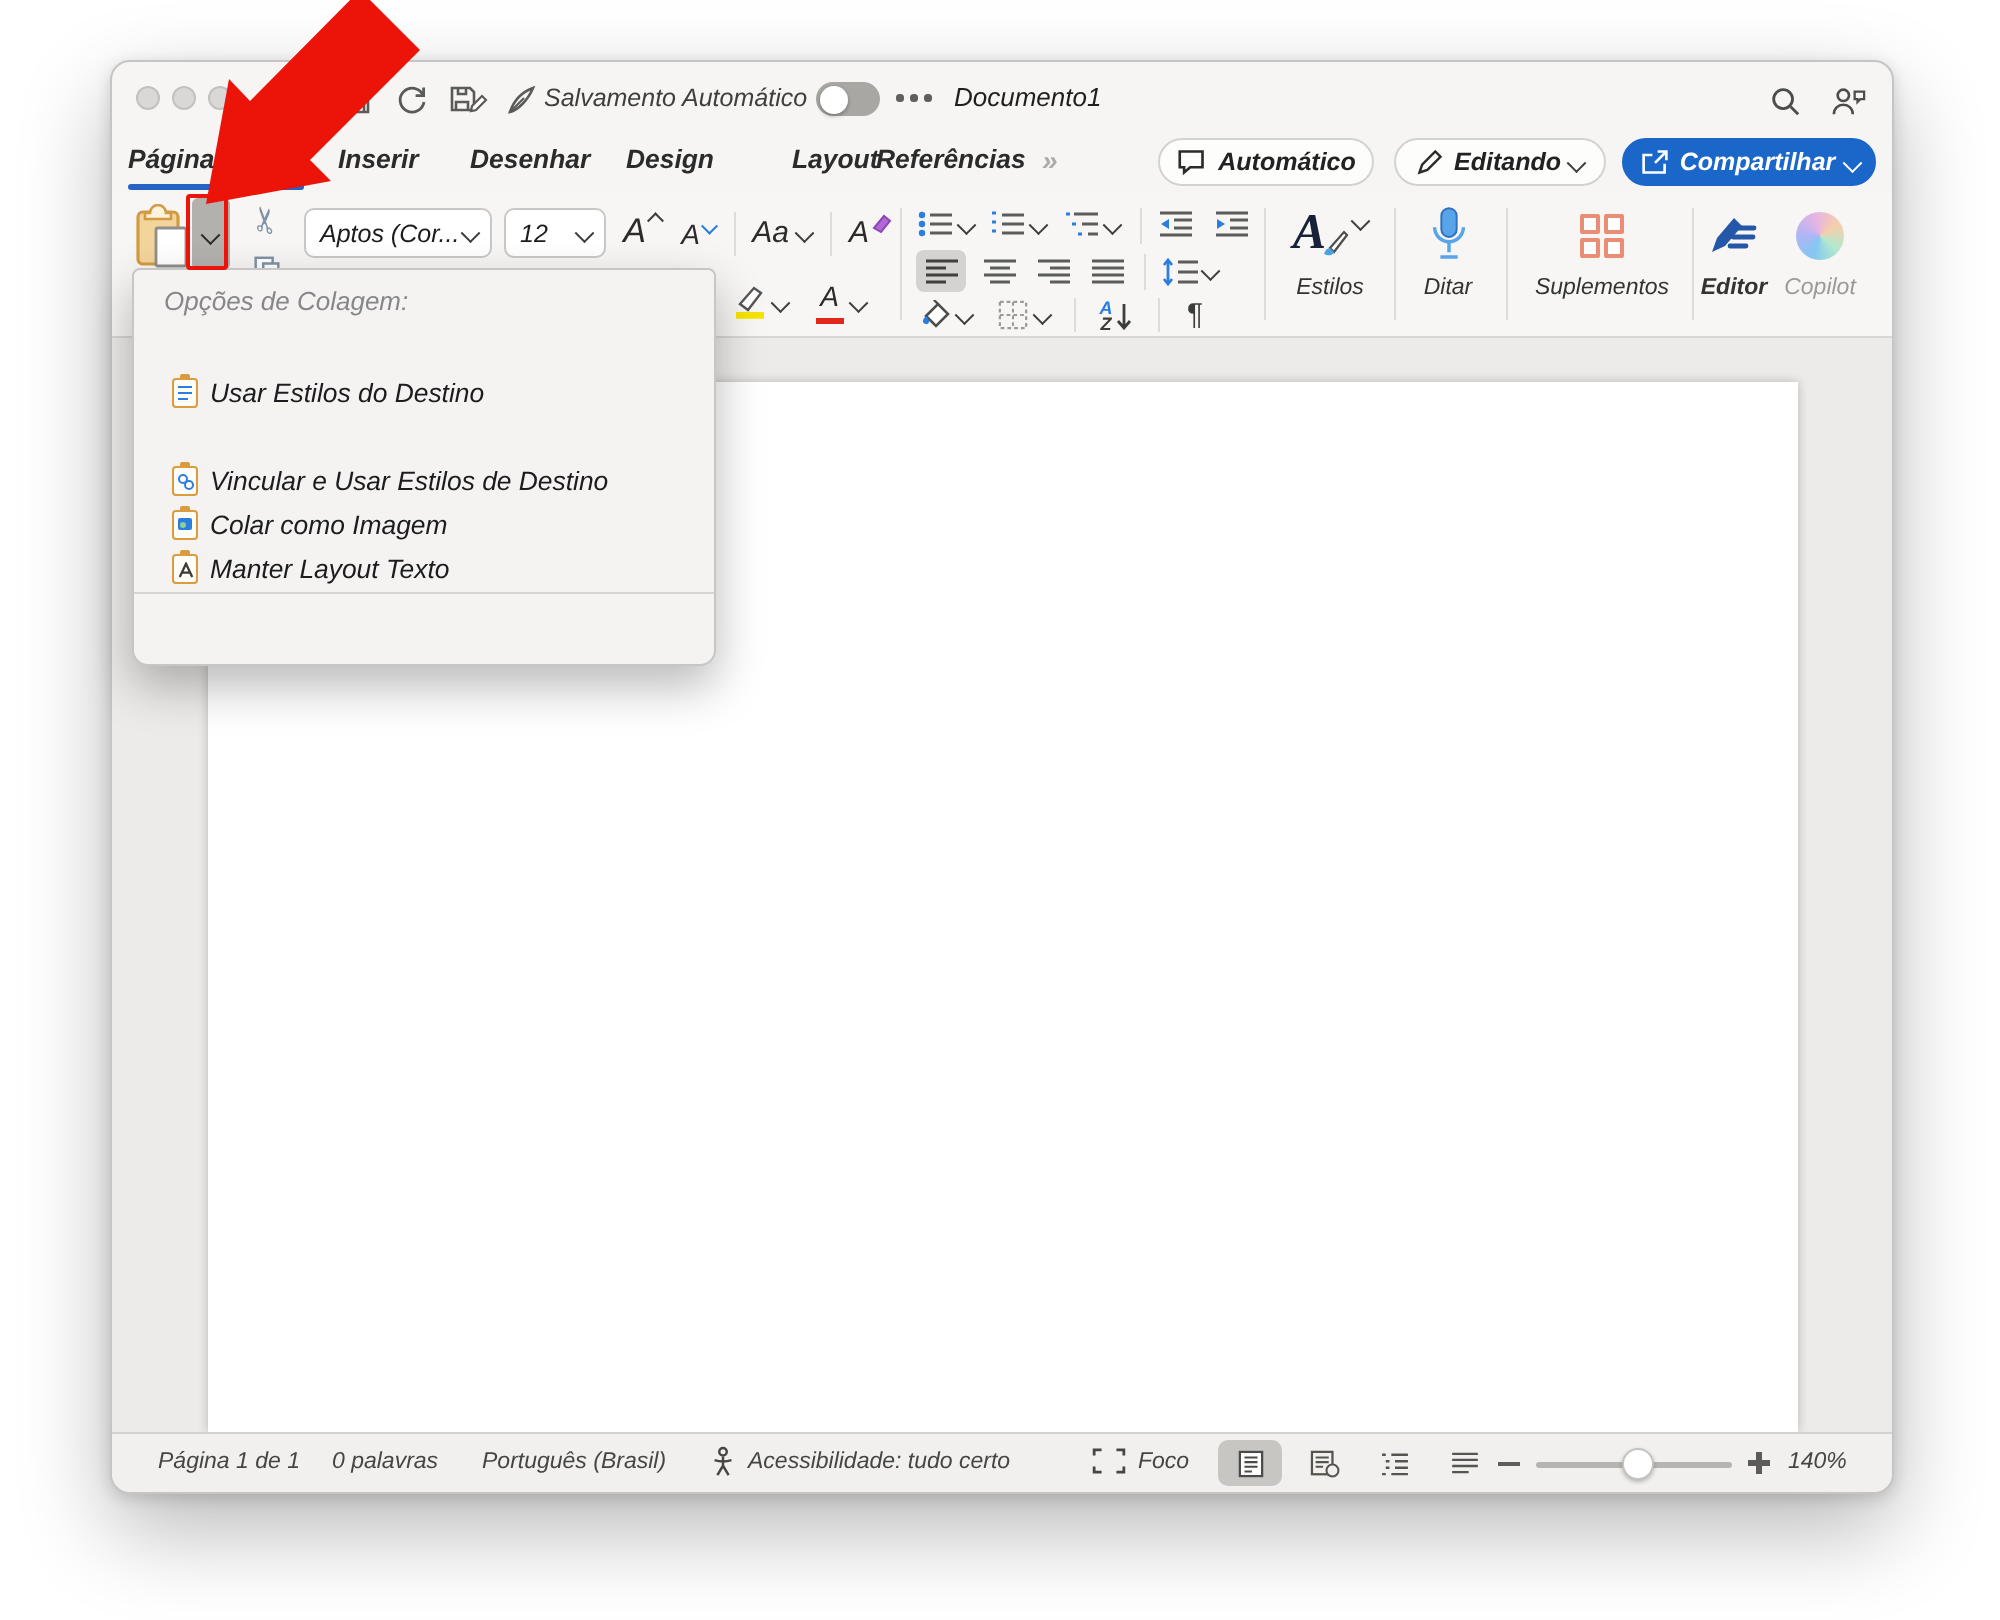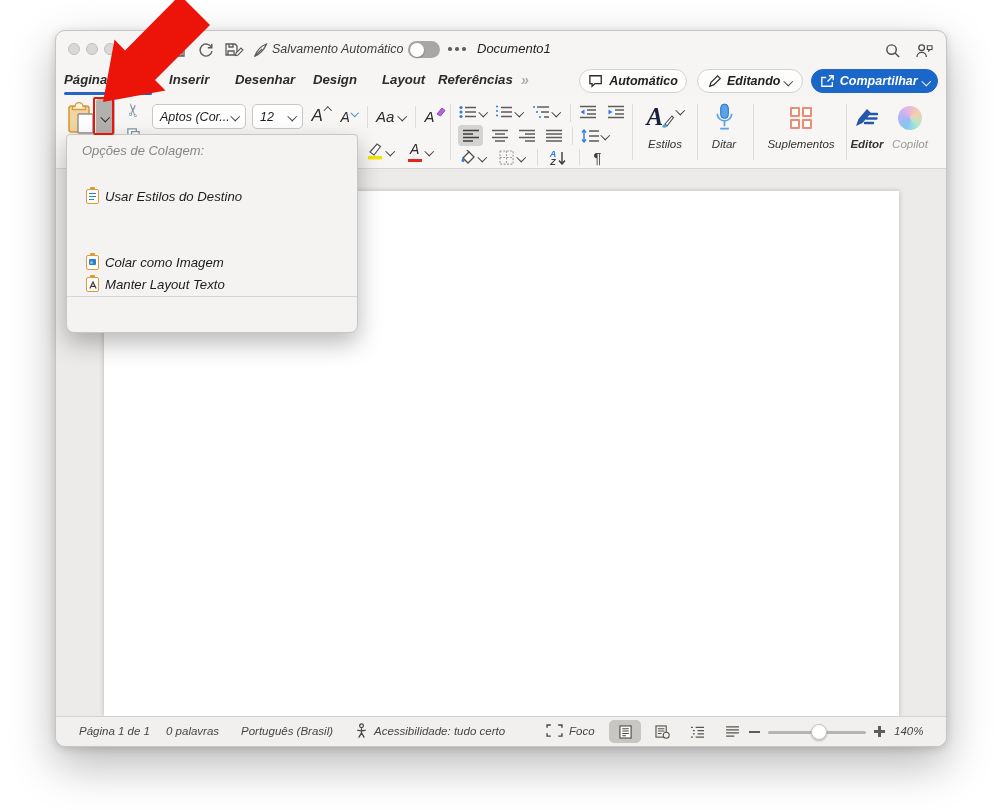--- a/index.html
+++ b/index.html
@@ -151,21 +151,21 @@
             <path d="M13 4h5v4h-2l-1.5 1.5V8H13z" fill="none" stroke="#4c4c4a" stroke-width="1.2"></path>
           </svg>
         </span>
     </div>
 
     <div class="tabrow">
       <span class="tab t" style="left:8px">Página Inicial</span>
       <span class="tab t" style="left:113px">Inserir</span>
       <span class="tab t" style="left:179px">Desenhar</span>
       <span class="tab t" style="left:257px">Design</span>
-      <span class="tab t" style="left:326px">Layout</span>
+      <span class="tab t" style="left:340px">Layout</span>
       <span class="tab t" style="left:382px">Referências</span>
       <span class="tab-ovf t" style="left:465px">»</span>
       <span class="tab-underline"></span>
 
       <div class="pill" style="left:523px;width:108px">
         <svg viewBox="0 0 18 16" width="16" height="14">
             <path d="M2 2h13v9H8l-3.5 3v-3H2z" fill="none" stroke="#2b2b2b" stroke-width="1.5"></path>
           </svg>
         <span>Automático</span>
       </div>
@@ -461,20 +461,27 @@
       <div class="pm-header t">Opções de Colagem:</div>
 
       <div class="pm-item" style="top:50px">
         <span class="mclip">
           <i class="mov" style="left:2px;top:3.5px;width:7px;height:1.3px;background:#2a7de1"></i>
           <i class="mov" style="left:2px;top:6.5px;width:7px;height:1.3px;background:#2a7de1"></i>
           <i class="mov" style="left:2px;top:9.5px;width:5px;height:1.3px;background:#2a7de1"></i>
           </span>
         <span class="lbl t">Usar Estilos do Destino</span>
       </div>
+      <div class="pm-item" style="top:94px">
+        <span class="mclip">
+          <i class="mov" style="left:1.5px;top:3px;width:5px;height:5px;border:1.3px solid #2a7de1;border-radius:50%;box-sizing:border-box"></i>
+          <i class="mov" style="left:4.5px;top:6px;width:5px;height:5px;border:1.3px solid #2a7de1;border-radius:50%;box-sizing:border-box"></i>
+          </span>
+        <span class="lbl t">Vincular e Usar Estilos de Destino</span>
+      </div>
       <div class="pm-item" style="top:116px">
         <span class="mclip">
           <i class="mov" style="left:1.5px;top:3.5px;width:7.5px;height:6px;background:#2a7de1;border-radius:1px"></i>
           <i class="mov" style="left:2.5px;top:5px;width:3px;height:3px;background:#8fd08f;border-radius:50%"></i>
           </span>
         <span class="lbl t">Colar como Imagem</span>
       </div>
       <div class="pm-item" style="top:138px">
         <span class="mclip">
           <svg class="mov" style="left:1.5px;top:3px" viewBox="0 0 9 9" width="8" height="8">

